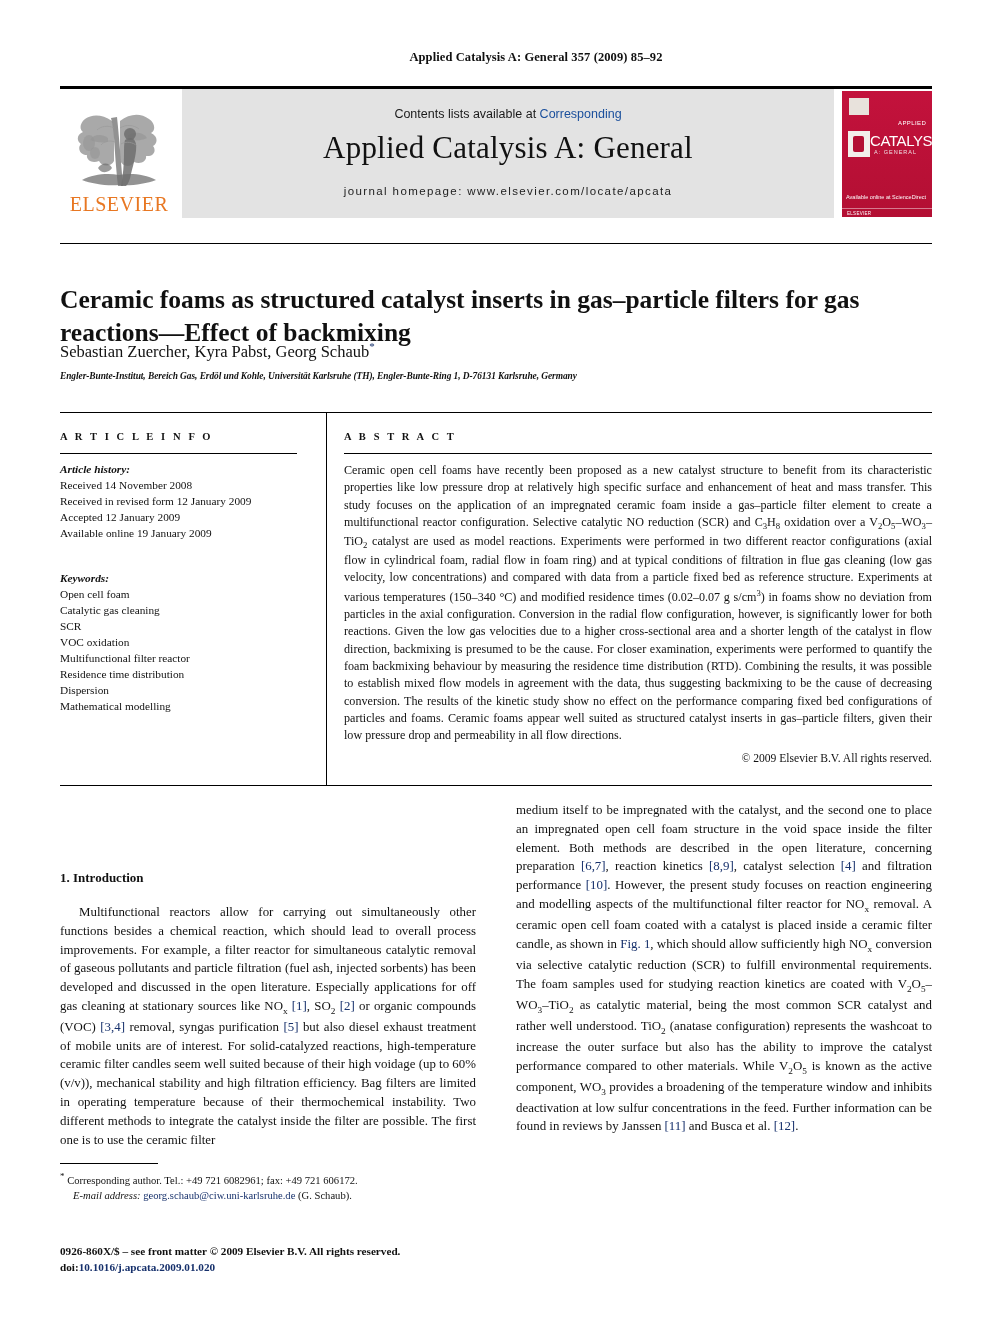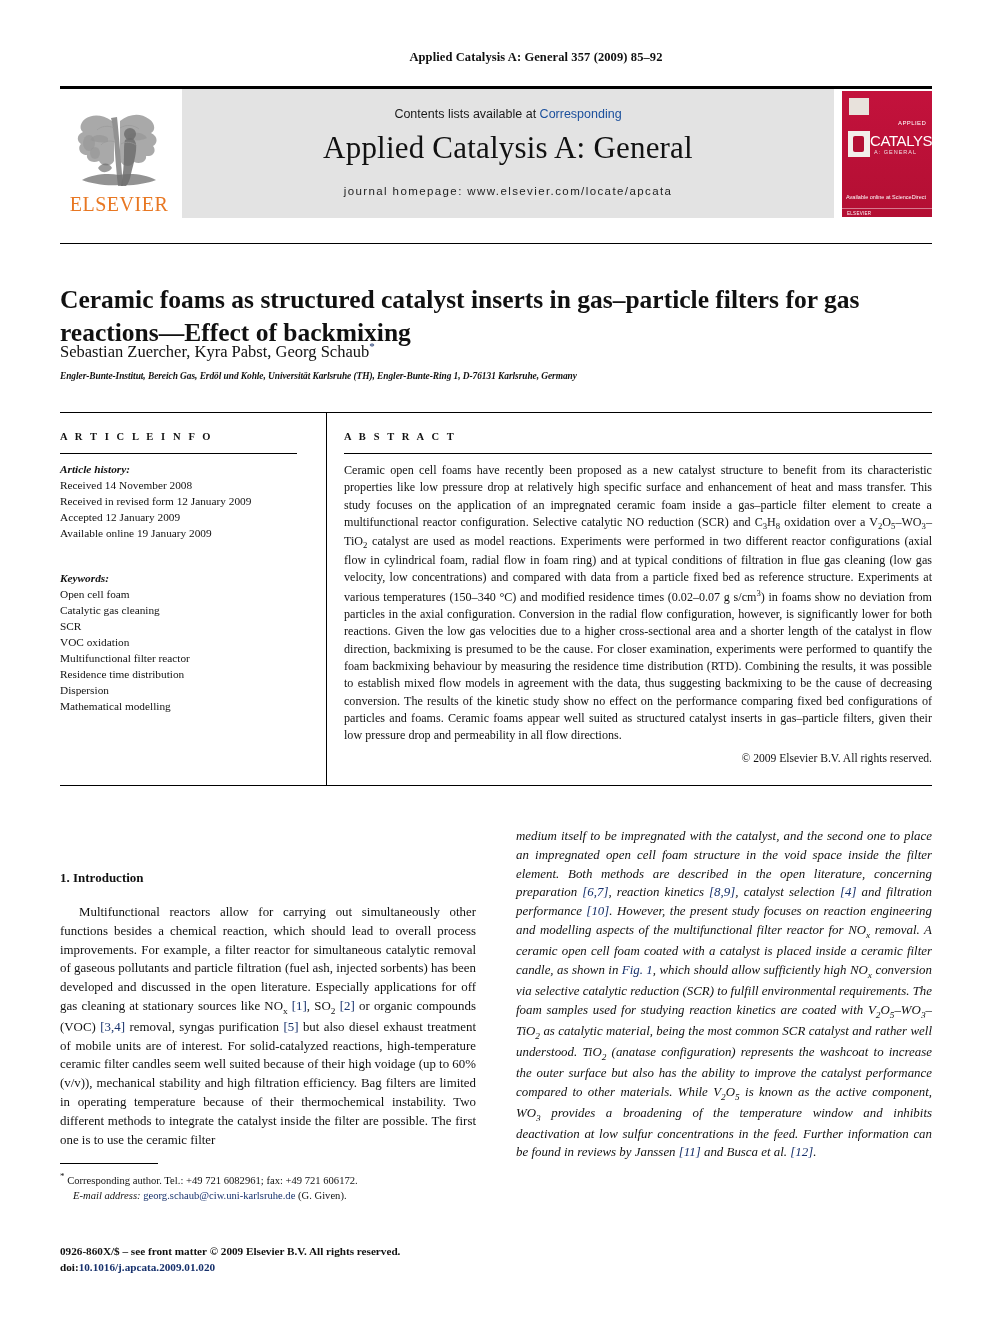--- a/index.html
+++ b/index.html
@@ -332,24 +332,23 @@
 
   
   .col-left {
     position: absolute;
     top: 870px;
     left: 60px;
     width: 416px;
   }
   .col-right {
     position: absolute;
-    top: 827px;
+    top: 801px;
     left: 516px;
     width: 416px;
-    font-style: italic;
   }
   .sec-title {
     font-family: "Liberation Serif", serif;
     font-size: 13px;
     font-weight: bold;
     color: #111;
     margin: 0 0 17px 0;
   }
   .bodytext {
     font-family: "Liberation Serif", serif;
@@ -514,21 +513,21 @@
     <p class="bodytext indent"><span>Multifunctional reactors allow for carrying out simultaneously other functions besides a chemical reaction, which should lead to overall process improvements. For example, a filter reactor for simultaneous catalytic removal of gaseous pollutants and particle filtration (fuel ash, injected sorbents) has been developed and discussed in the open literature. Especially applications for off gas cleaning at stationary sources like NO</span><sub>x</sub><span> </span><span class="ref">[1]</span><span>, SO</span><sub>2</sub><span> </span><span class="ref">[2]</span><span> or organic compounds (VOC) </span><span class="ref">[3,4]</span><span> removal, syngas purification </span><span class="ref">[5]</span><span> but also diesel exhaust treatment of mobile units are of interest. For solid-catalyzed reactions, high-temperature ceramic filter candles seem well suited because of their high voidage (up to 60% (v/v)), mechanical stability and high filtration efficiency. Bag filters are limited in operating temperature because of their thermochemical instability. Two different methods to integrate the catalyst inside the filter are possible. The first one is to use the ceramic filter</span></p>
   </div>
 
   <div class="col-right">
     <p class="bodytext"><span>medium itself to be impregnated with the catalyst, and the second one to place an impregnated open cell foam structure in the void space inside the filter element. Both methods are described in the open literature, concerning preparation </span><span class="ref">[6,7]</span><span>, reaction kinetics </span><span class="ref">[8,9]</span><span>, catalyst selection </span><span class="ref">[4]</span><span> and filtration performance </span><span class="ref">[10]</span><span>. However, the present study focuses on reaction engineering and modelling aspects of the multifunctional filter reactor for NO</span><sub>x</sub><span> removal. A ceramic open cell foam coated with a catalyst is placed inside a ceramic filter candle, as shown in </span><span class="ref">Fig. 1</span><span>, which should allow sufficiently high NO</span><sub>x</sub><span> conversion via selective catalytic reduction (SCR) to fulfill environmental requirements. The foam samples used for studying reaction kinetics are coated with V</span><sub>2</sub><span>O</span><sub>5</sub><span>–WO</span><sub>3</sub><span>–TiO</span><sub>2</sub><span> as catalytic material, being the most common SCR catalyst and rather well understood. TiO</span><sub>2</sub><span> (anatase configuration) represents the washcoat to increase the outer surface but also has the ability to improve the catalyst performance compared to other materials. While V</span><sub>2</sub><span>O</span><sub>5</sub><span> is known as the active component, WO</span><sub>3</sub><span> provides a broadening of the temperature window and inhibits deactivation at low sulfur concentrations in the feed. Further information can be found in reviews by Janssen </span><span class="ref">[11]</span><span> and Busca et al. </span><span class="ref">[12]</span><span>.</span></p>
   </div>
 
   <div class="foot-rule"></div>
   <div class="footnote">
     <div><span class="fstar">*</span> <span>Corresponding author. Tel.: +49 721 6082961; fax: +49 721 606172.</span></div>
-    <div class="ft-line2"><span class="email-label">E-mail address:</span> <span class="email-link">georg.schaub@ciw.uni-karlsruhe.de</span> <span>(G. Given).</span></div>
+    <div class="ft-line2"><span class="email-label">E-mail address:</span> <span class="email-link">georg.schaub@ciw.uni-karlsruhe.de</span> <span>(G. Schaub).</span></div>
   </div>
 
   <div class="frontmatter">
     <div>0926-860X/$ – see front matter © 2009 Elsevier B.V. All rights reserved.</div>
     <div><span>doi:</span><span class="doi-link">10.1016/j.apcata.2009.01.020</span></div>
   </div>
 
 </div>
 
 </body></html>

